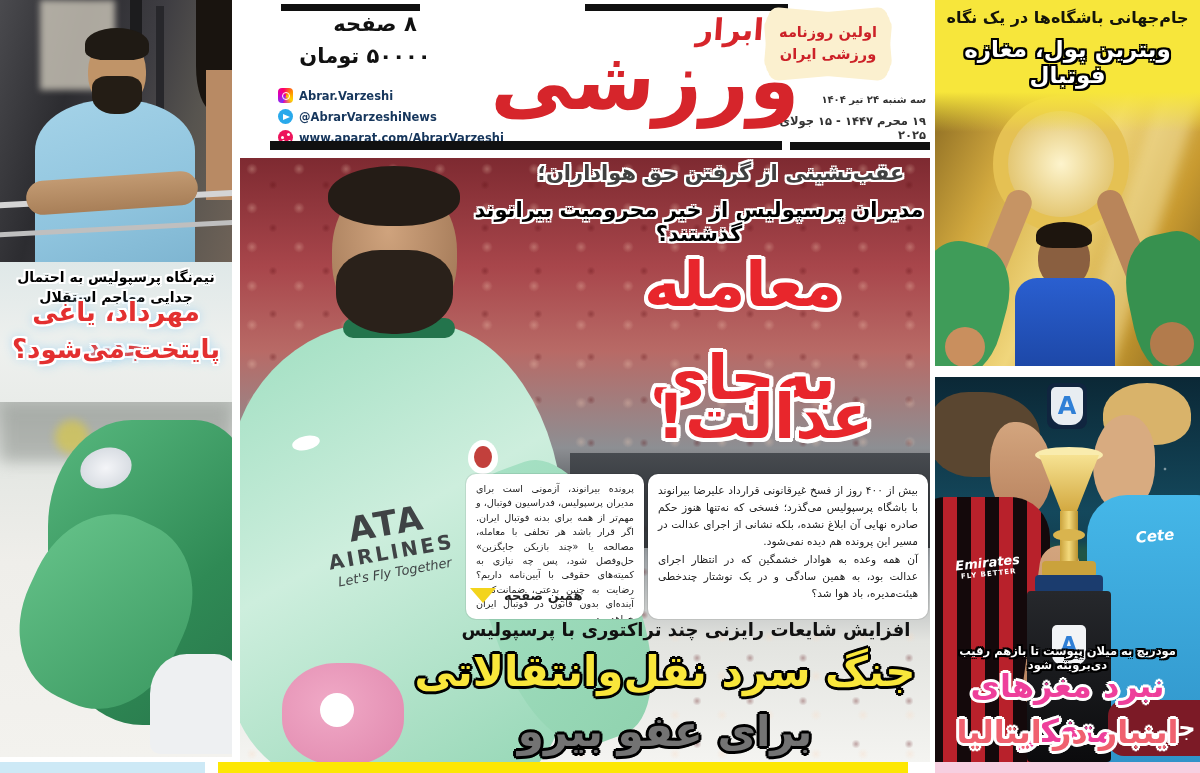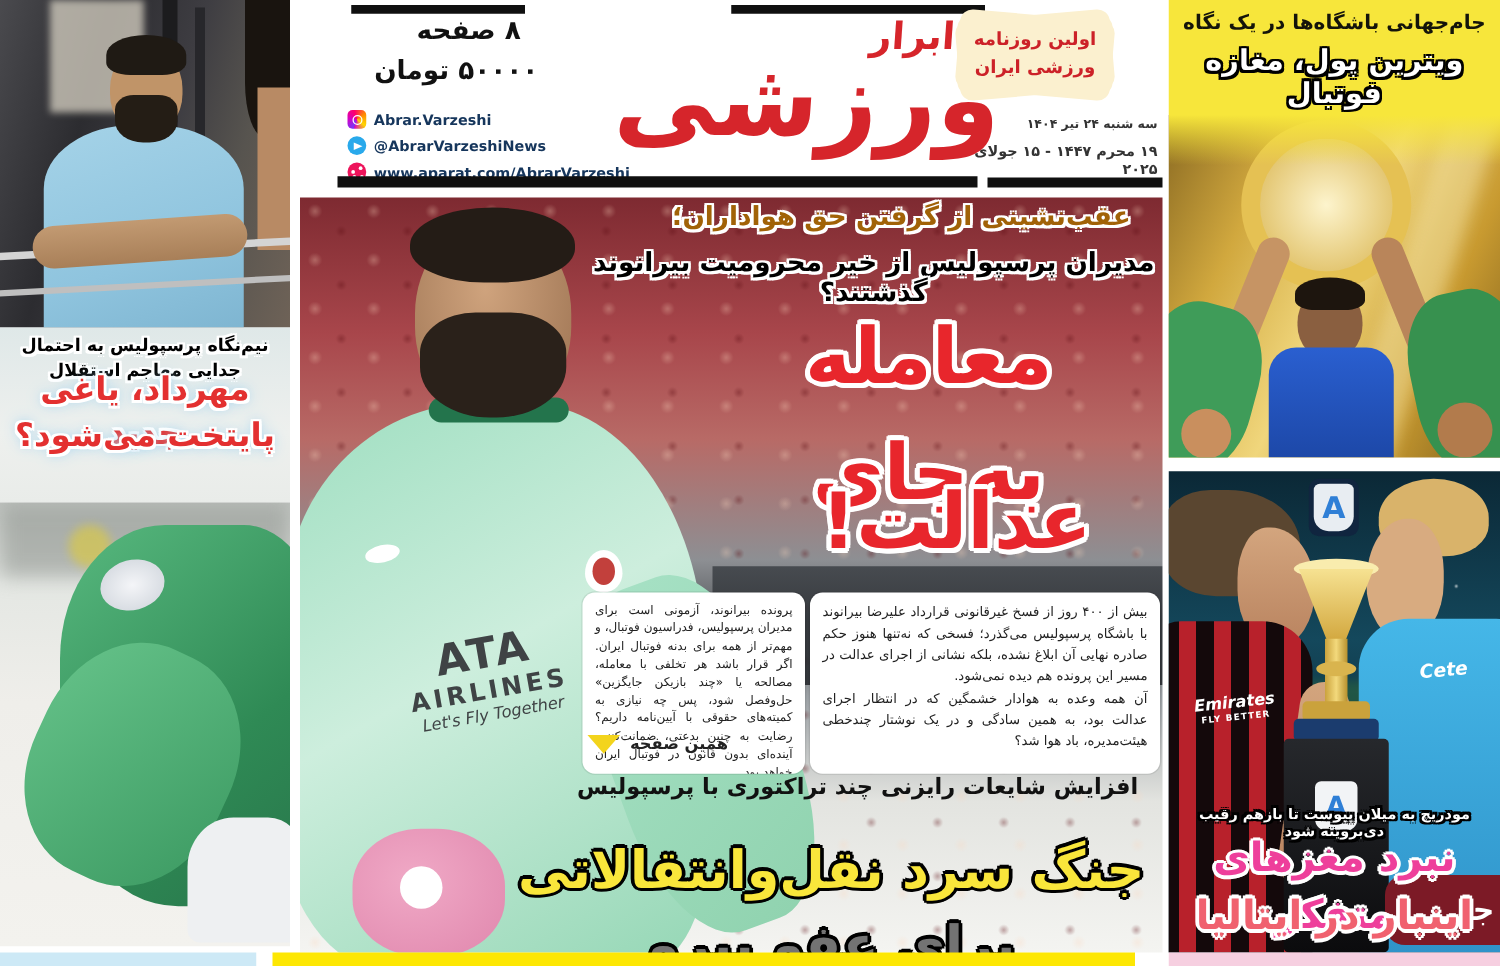--- a/index.html
+++ b/index.html
@@ -8,21 +8,21 @@
     background:#ffffff;font-family:"DejaVu Sans",sans-serif;color:#111;
   }
   .abs{position:absolute;}
   .rtl{direction:rtl;}
   .ctr{text-align:center;}
   
   .ow2{text-shadow:-2px -2px 0 #fff,2px -2px 0 #fff,-2px 2px 0 #fff,2px 2px 0 #fff,0 -2px 0 #fff,0 2px 0 #fff,-2px 0 0 #fff,2px 0 0 #fff;}
   .ow3{text-shadow:-3px 0 0 #fff,3px 0 0 #fff,0 -3px 0 #fff,0 3px 0 #fff,-2px -2px 0 #fff,2px -2px 0 #fff,-2px 2px 0 #fff,2px 2px 0 #fff;}
   .ow4{text-shadow:-4px 0 0 #fff,4px 0 0 #fff,0 -4px 0 #fff,0 4px 0 #fff,-3px -3px 0 #fff,3px -3px 0 #fff,-3px 3px 0 #fff,3px 3px 0 #fff,-4px 2px 0 #fff,4px -2px 0 #fff,2px 4px 0 #fff,-2px -4px 0 #fff;}
   .ob2{text-shadow:-2px -2px 0 #000,2px -2px 0 #000,-2px 2px 0 #000,2px 2px 0 #000,0 -2px 0 #000,0 2px 0 #000,-2px 0 0 #000,2px 0 0 #000;}
-  .ob3{text-shadow:-3px 0 0 #000,3px 0 0 #000,0 -3px 0 #000,0 3px 0 #000,-2px -2px 0 #000,2px -2px 0 #000,-2px 2px 0 #000,2px 2px 0 #000;margin-top:24px;}
+  .ob3{text-shadow:-3px 0 0 #000,3px 0 0 #000,0 -3px 0 #000,0 3px 0 #000,-2px -2px 0 #000,2px -2px 0 #000,-2px 2px 0 #000,2px 2px 0 #000;}
   .owb{text-shadow:-2px -2px 0 #fff,2px -2px 0 #fff,-2px 2px 0 #fff,2px 2px 0 #fff,0 -2px 0 #fff,0 2px 0 #fff,-2px 0 0 #fff,2px 0 0 #fff,0 0 8px #a9d6ef,0 0 14px #a9d6ef;}
 
   
   #left-photo-top{left:0;top:0;width:232px;height:262px;overflow:hidden;
     background:linear-gradient(105deg,#4a4a4e 0%,#2c2c30 30%,#3e3d42 55%,#57544f 75%,#6e6257 100%);}
   .gym-window{left:40px;top:0;width:75px;height:90px;background:#d8d2c4;opacity:.75;filter:blur(3px);}
   .gym-bar1{left:130px;top:0;width:12px;height:170px;background:#1c1c1e;}
   .gym-bar2{left:156px;top:6px;width:8px;height:150px;background:#27272b;}
   .bg-person-hair{left:196px;top:0;width:40px;height:110px;background:#19140f;border-radius:0 0 0 40%;}
   .bg-person-skin{left:206px;top:70px;width:26px;height:130px;background:#b88a64;}
@@ -94,21 +94,21 @@
   .gk-crest::after{content:"";position:absolute;inset:6px;background:#c2403c;border-radius:50%;}
   .gk-umbro{left:52px;top:278px;width:28px;height:14px;background:#fff;border-radius:50%;transform:rotate(-12deg);}
   .gk-sponsor{left:50px;top:348px;width:200px;text-align:center;transform:rotate(-10deg);color:#3f4345;}
   .gk-sp1{font-size:34px;font-weight:900;letter-spacing:2px;line-height:1;}
   .gk-sp2{font-size:20px;font-weight:900;letter-spacing:3px;line-height:1.2;}
   .gk-sp3{font-size:13px;font-style:italic;line-height:1.4;}
   .gk-glove{left:42px;top:505px;width:122px;height:102px;background:radial-gradient(at 40% 40%,#f0a9c6,#e087ad);border-radius:45%;}
   .gk-glove::after{content:"";position:absolute;left:38px;top:30px;width:34px;height:34px;background:#fff;border-radius:50%;}
 
   
-  #overline1{left:514px;top:161px;width:414px;font-size:21px;font-weight:bold;color:#a16207;}
+  #overline1{left:514px;top:161px;width:414px;font-size:21px;font-weight:bold;color:#404040;}
   #overline2{left:470px;top:198px;width:458px;font-size:21px;font-weight:bold;color:#000;}
   #main-h1{left:556px;top:238px;width:374px;font-size:62px;font-weight:900;color:#e8262c;line-height:1.5;}
   #main-h2{left:600px;top:370px;width:330px;font-size:62px;font-weight:900;color:#e8262c;line-height:1.5;}
   .body-box{background:#fff;border-radius:10px;padding:8px 10px;box-sizing:border-box;font-weight:500;color:#222;text-align:justify;overflow:hidden;box-shadow:0 0 0 1px rgba(0,0,0,.08);}
   #body-box-r{left:648px;top:474px;width:280px;height:145px;font-size:10.6px;line-height:1.62;white-space:pre-line;}
   #body-box-l{left:466px;top:474px;width:178px;height:145px;font-size:9.6px;line-height:1.5;}
   #pointer-row{left:470px;top:588px;width:120px;display:flex;align-items:center;gap:8px;}
   .tri-down{width:0;height:0;border-left:13px solid transparent;border-right:13px solid transparent;border-top:15px solid #f3d41c;}
   #pointer-label{font-size:13px;font-weight:bold;color:#222;}
   #sub-kicker{left:460px;top:619px;width:452px;font-size:18px;font-weight:bold;color:#111;}

